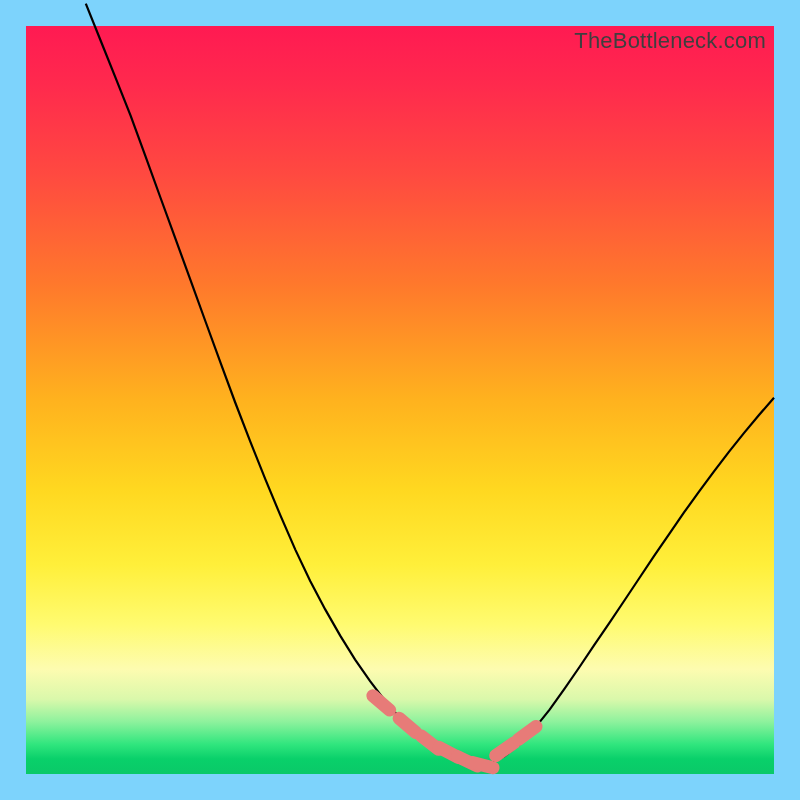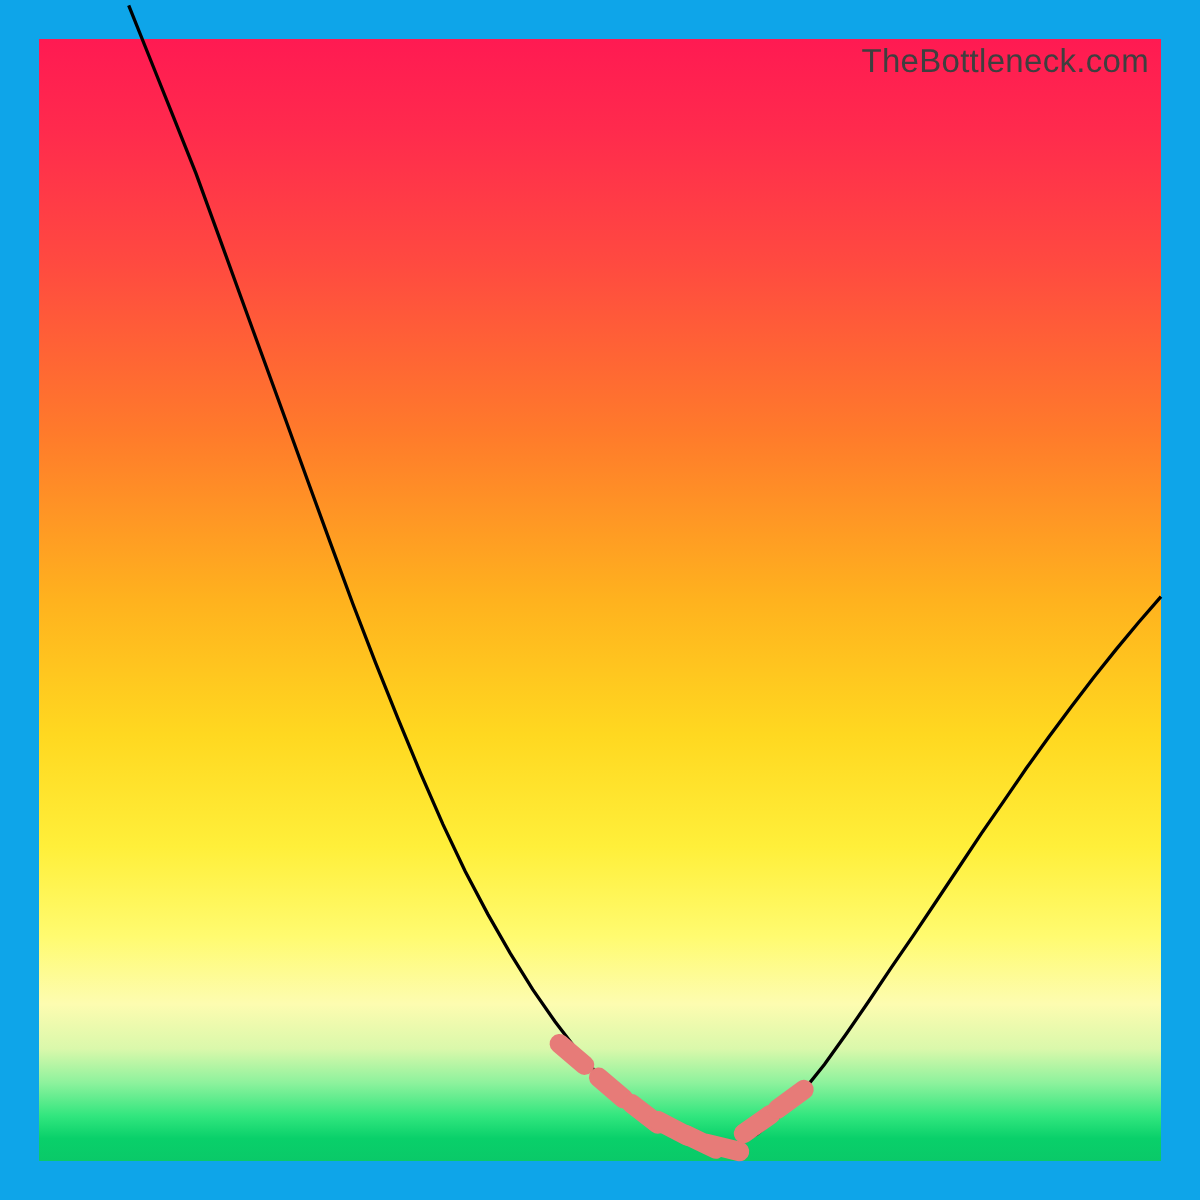--- a/index.html
+++ b/index.html
@@ -10,21 +10,21 @@
     overflow: hidden;
     background: #000;
     font-family: Arial, Helvetica, sans-serif;
   }
   .frame {
     position: absolute;
     left: 0;
     top: 0;
     width: 800px;
     height: 800px;
-    background: #0ea5e9;
+    background: #7dd3fc;
   }
   .plot {
     position: absolute;
     left: 26px;
     top: 26px;
     width: 748px;
     height: 748px;
     
     background: linear-gradient(to bottom,
       #ff1a52 0%,

